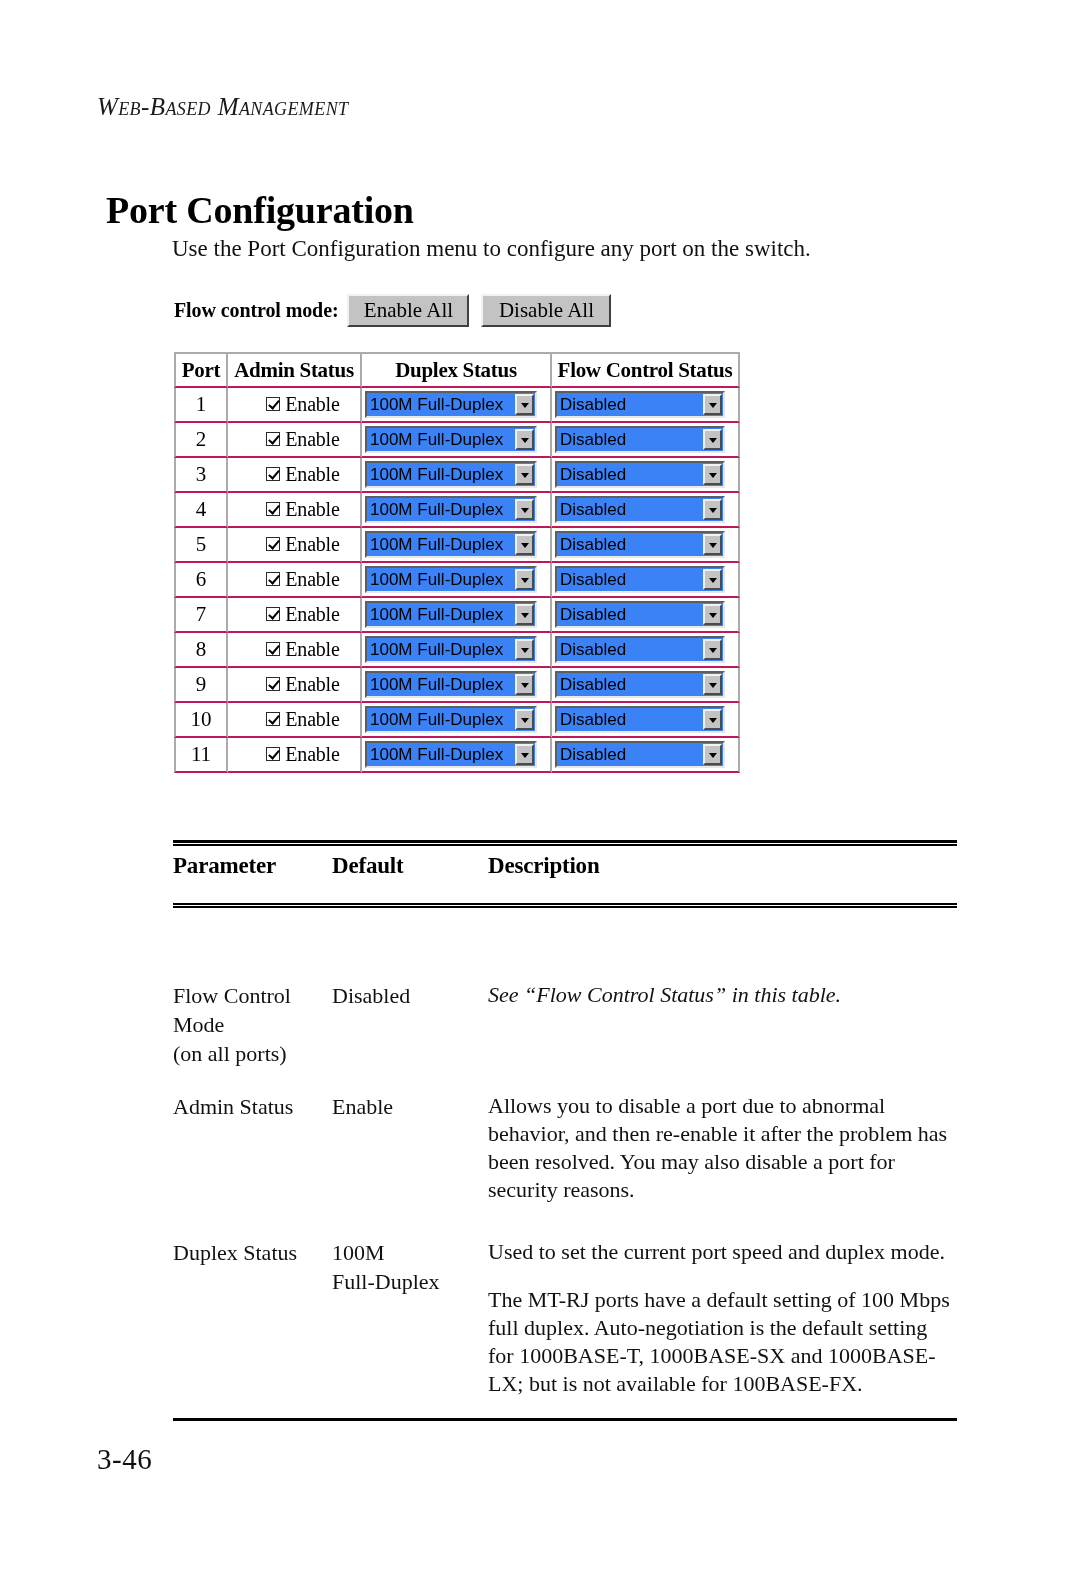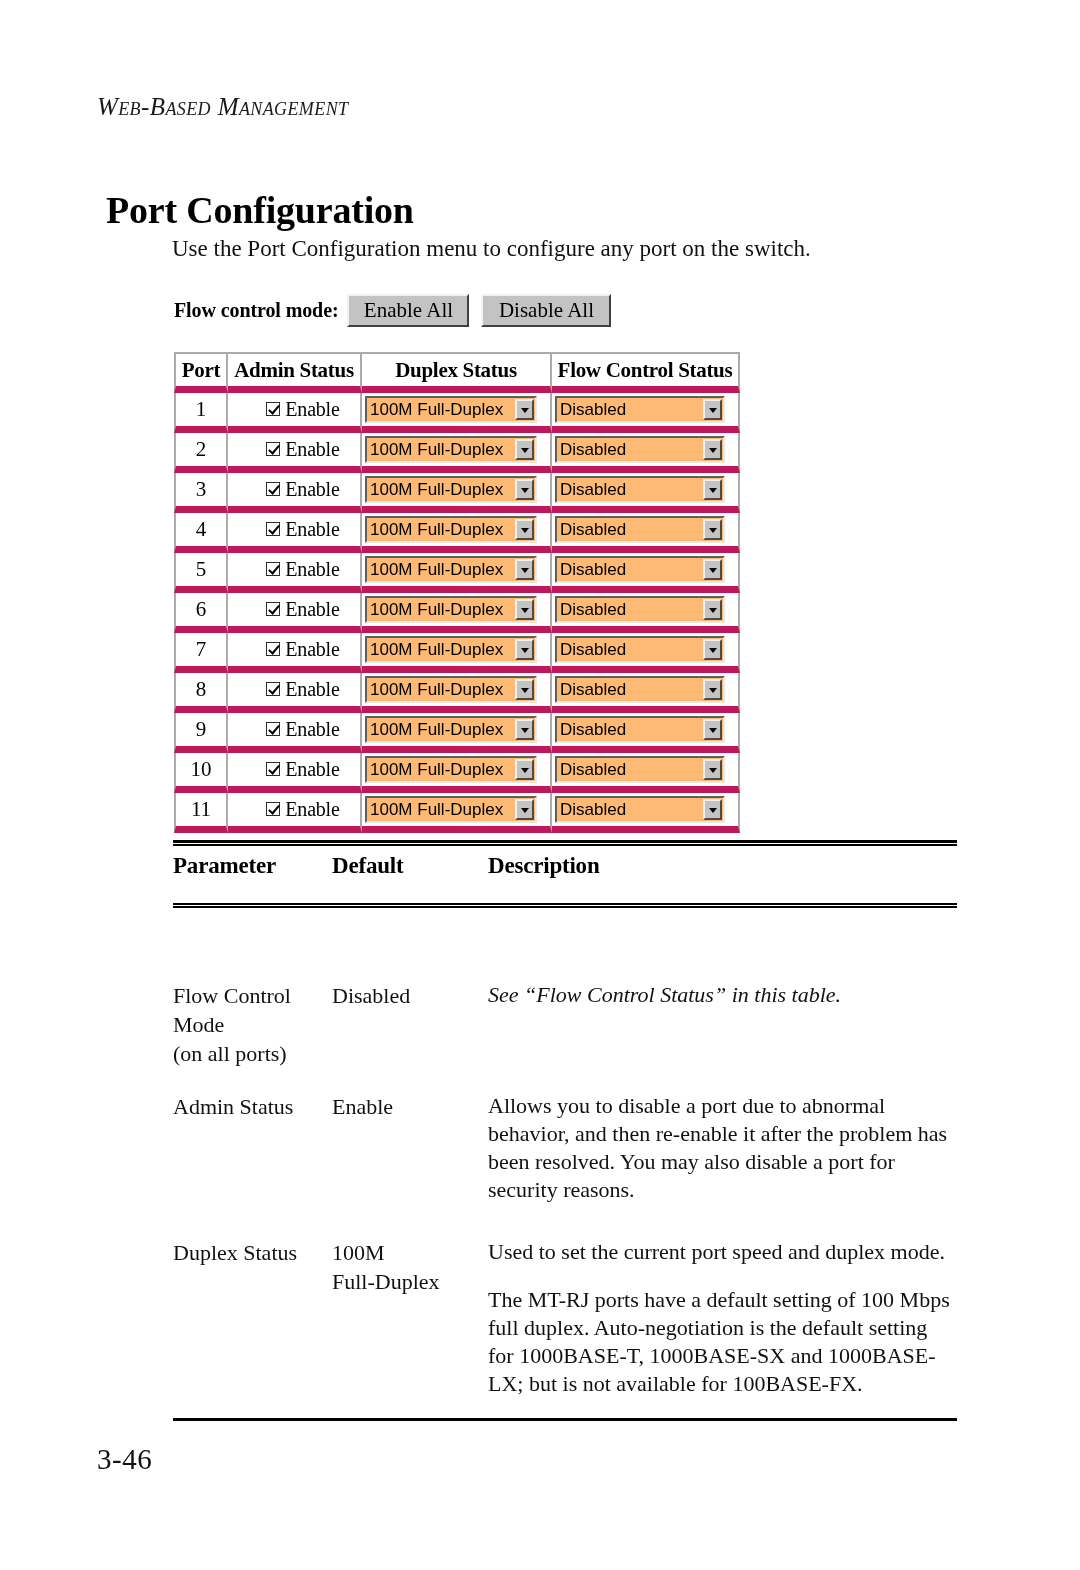--- a/index.html
+++ b/index.html
@@ -90,21 +90,21 @@
   .port-table {
     position: absolute;
     left: 174px;
     top: 352px;
     border-collapse: separate;
     border-spacing: 0;
     background: #fff;
   }
   .port-table th, .port-table td {
     border-right: 2px solid #ababab;
-    border-bottom: 7px solid #be185d;
+    border-bottom: 2px solid #be185d;
     background: #ffffff;
     padding: 0;
     vertical-align: middle;
   }
   .port-table tr > *:first-child {
     border-left: 2px solid #ababab;
   }
   .port-table thead th {
     border-top: 2px solid #ababab;
     font-size: 21px;
@@ -166,21 +166,21 @@
   }
   .chk-label {
     font-size: 20px;
     letter-spacing: -0.2px;
   }
 
   
   .win-select {
     display: flex;
     align-items: stretch;
-    background: #fdba74;
+    background: #3b82f6;
     border-top: 2px solid #5e5e5e;
     border-left: 2px solid #5e5e5e;
     border-right: 2px solid #e8e8e8;
     border-bottom: 2px solid #e8e8e8;
     box-sizing: border-box;
     height: 27px;
     cursor: default;
   }
   .win-select .sel-text {
     flex: 1 1 auto;

